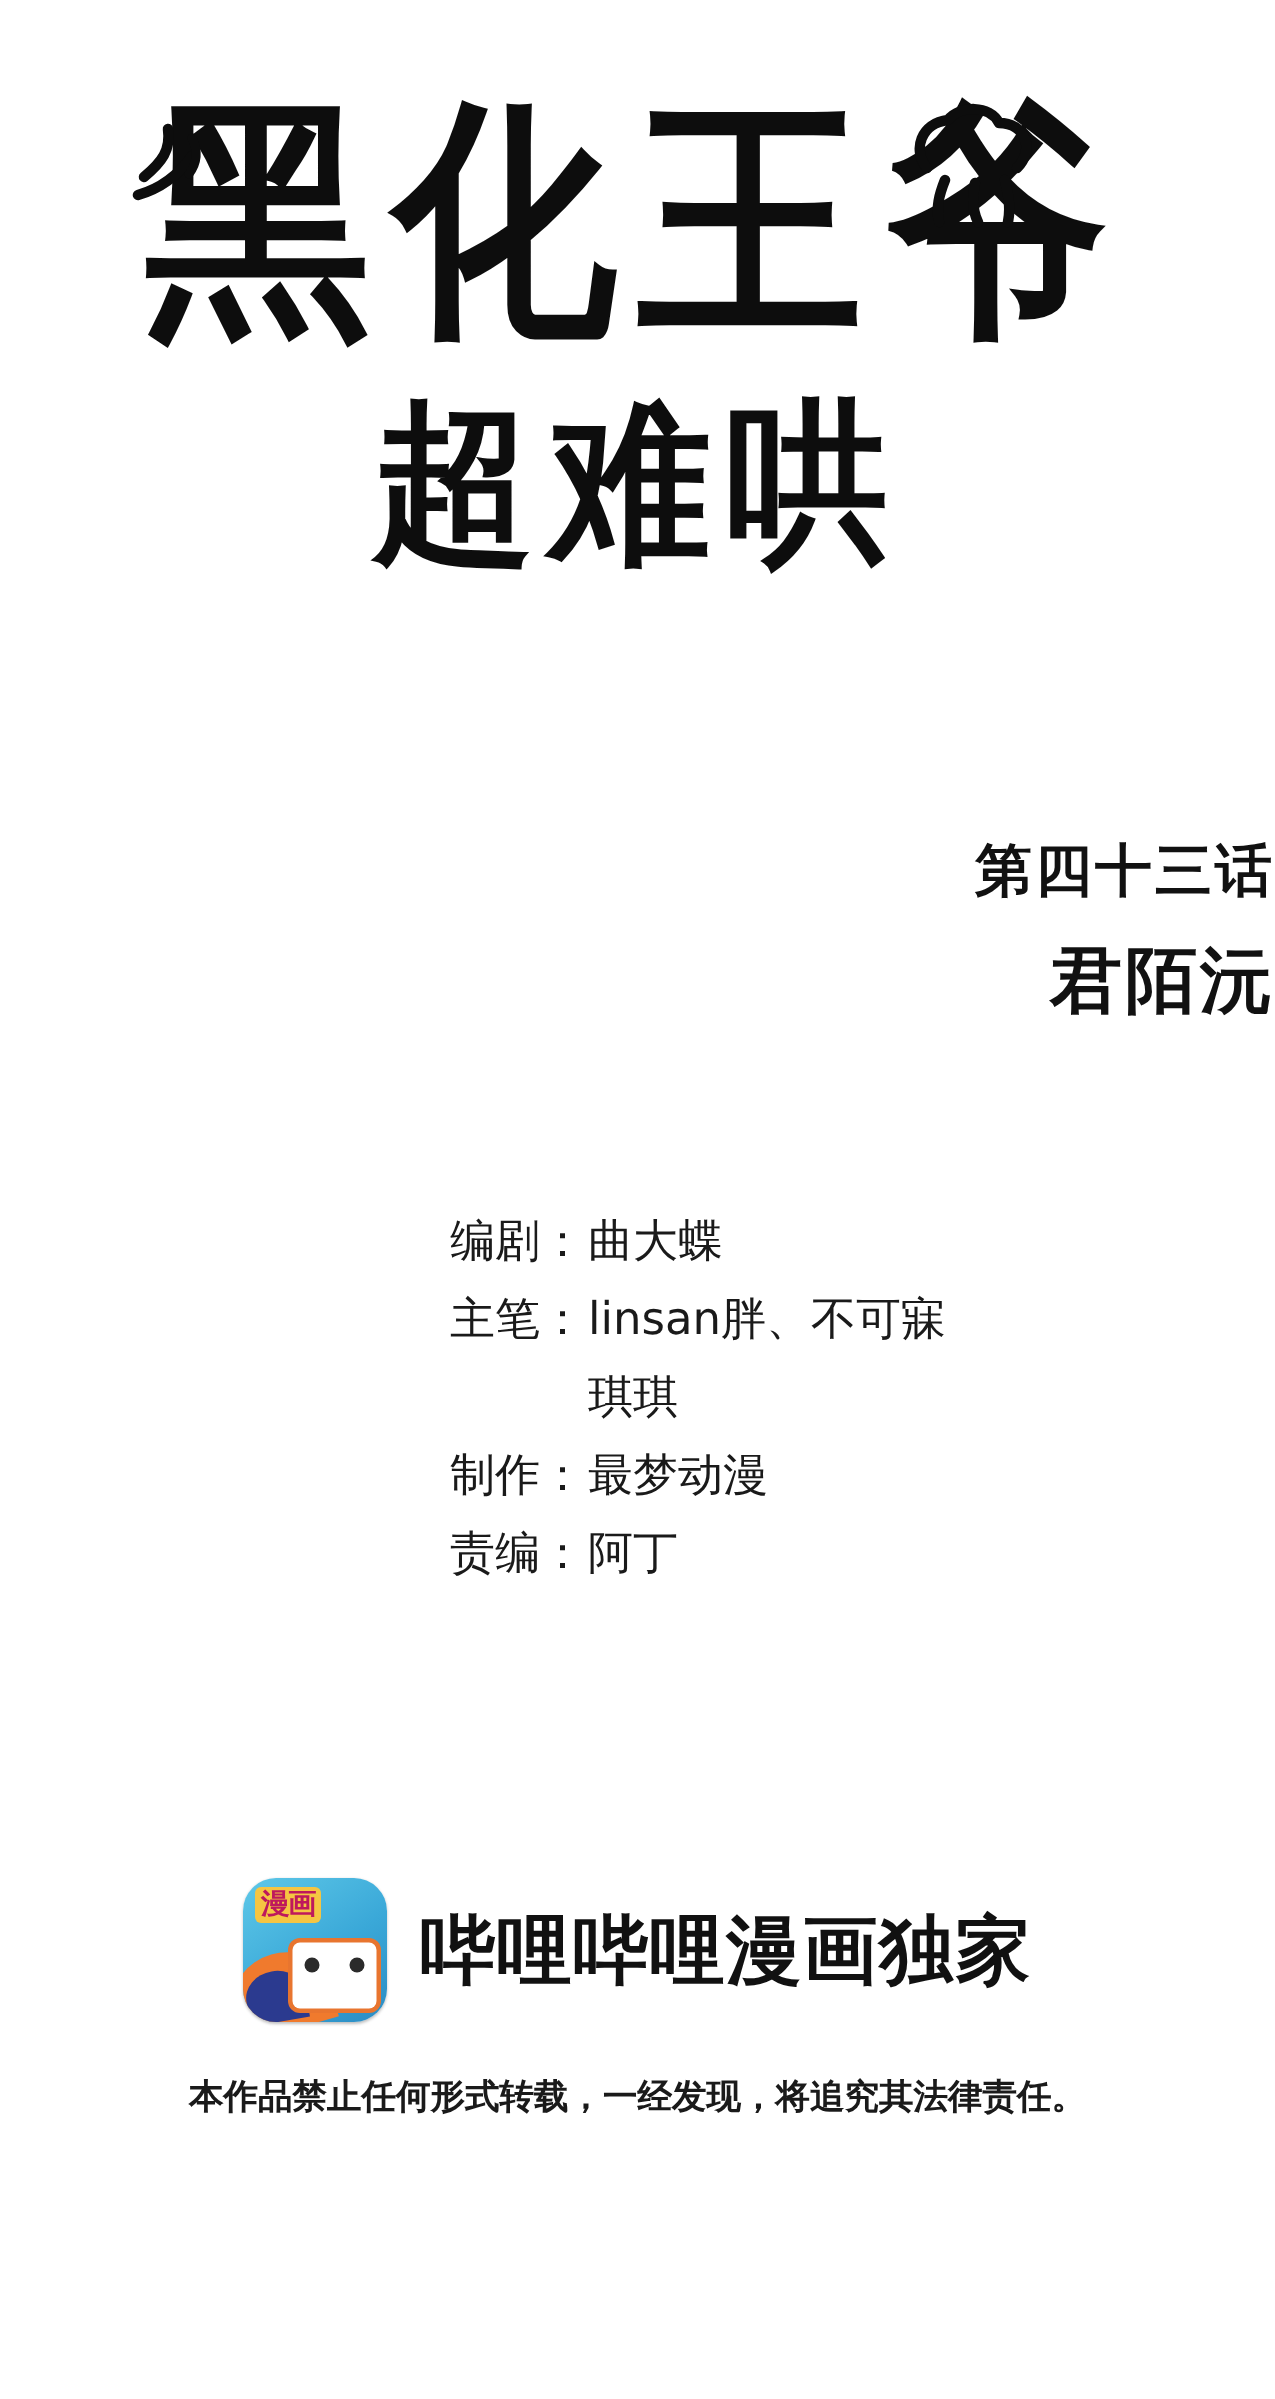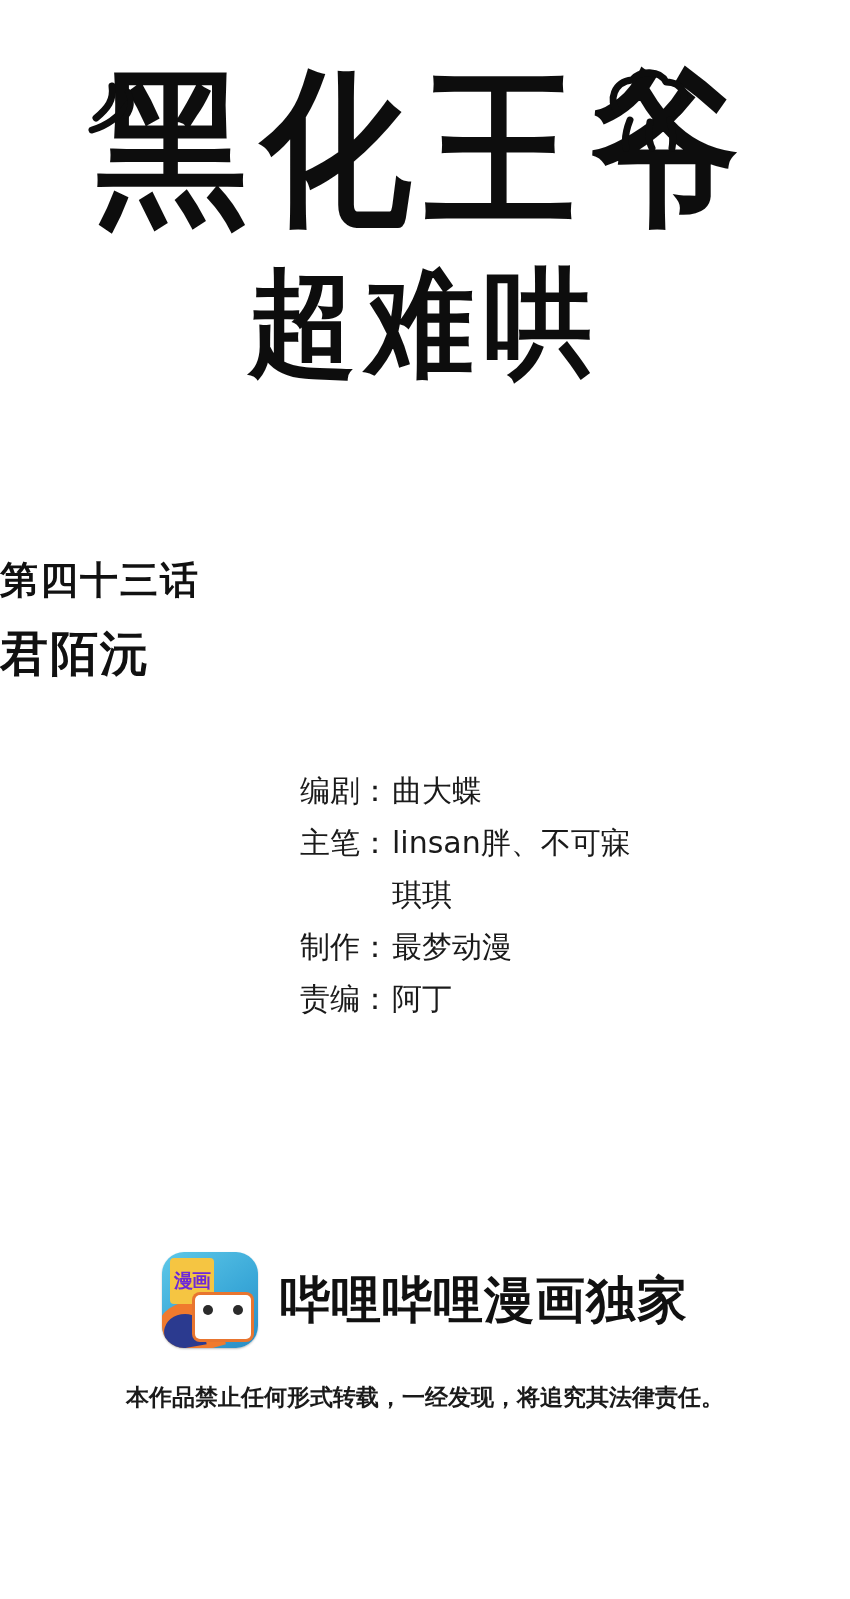--- a/index.html
+++ b/index.html
@@ -54,42 +54,42 @@
     pointer-events: none;
   }
   .flourish svg { display: block; }
 
   
   .chapter-block {
     position: absolute;
     top: 555px;
     left: 0;
     width: 850px;
-    text-align: left;
+    text-align: right;
   }
   .chapter-no {
     font-family: "DejaVu Serif", serif;
     font-weight: bold;
     font-size: 38px;
     letter-spacing: 2px;
     color: #111;
   }
   .chapter-title {
     font-family: "DejaVu Serif", serif;
     font-weight: bold;
     font-size: 48px;
     letter-spacing: 2px;
     color: #111;
     margin-top: 16px;
   }
 
   
   .credits {
     position: absolute;
-    top: 765px;
+    top: 802px;
     left: 0;
     width: 840px;
   }
   .credit-row {
     display: flex;
     font-size: 30px;
     line-height: 52px;
     color: #1a1a1a;
     font-family: "DejaVu Sans", sans-serif;
   }
@@ -127,25 +127,25 @@
     position: relative;
     overflow: hidden;
     flex: 0 0 auto;
     box-shadow: 0 1px 2px rgba(0,0,0,.25);
   }
   .brand-logo .tag {
     position: absolute;
     top: 6px;
     left: 8px;
     background: #f5c542;
-    color: #6d28d9;
+    color: #be185d;
     font-size: 19px;
     font-weight: bold;
     font-family: "DejaVu Serif", serif;
-    padding: 12px 4px;
+    padding: 1px 4px;
     border-radius: 4px;
     letter-spacing: -1px;
     line-height: 1.15;
   }
   .brand-logo .book {
     position: absolute;
     right: 7px;
     bottom: 9px;
     width: 56px;
     height: 44px;

